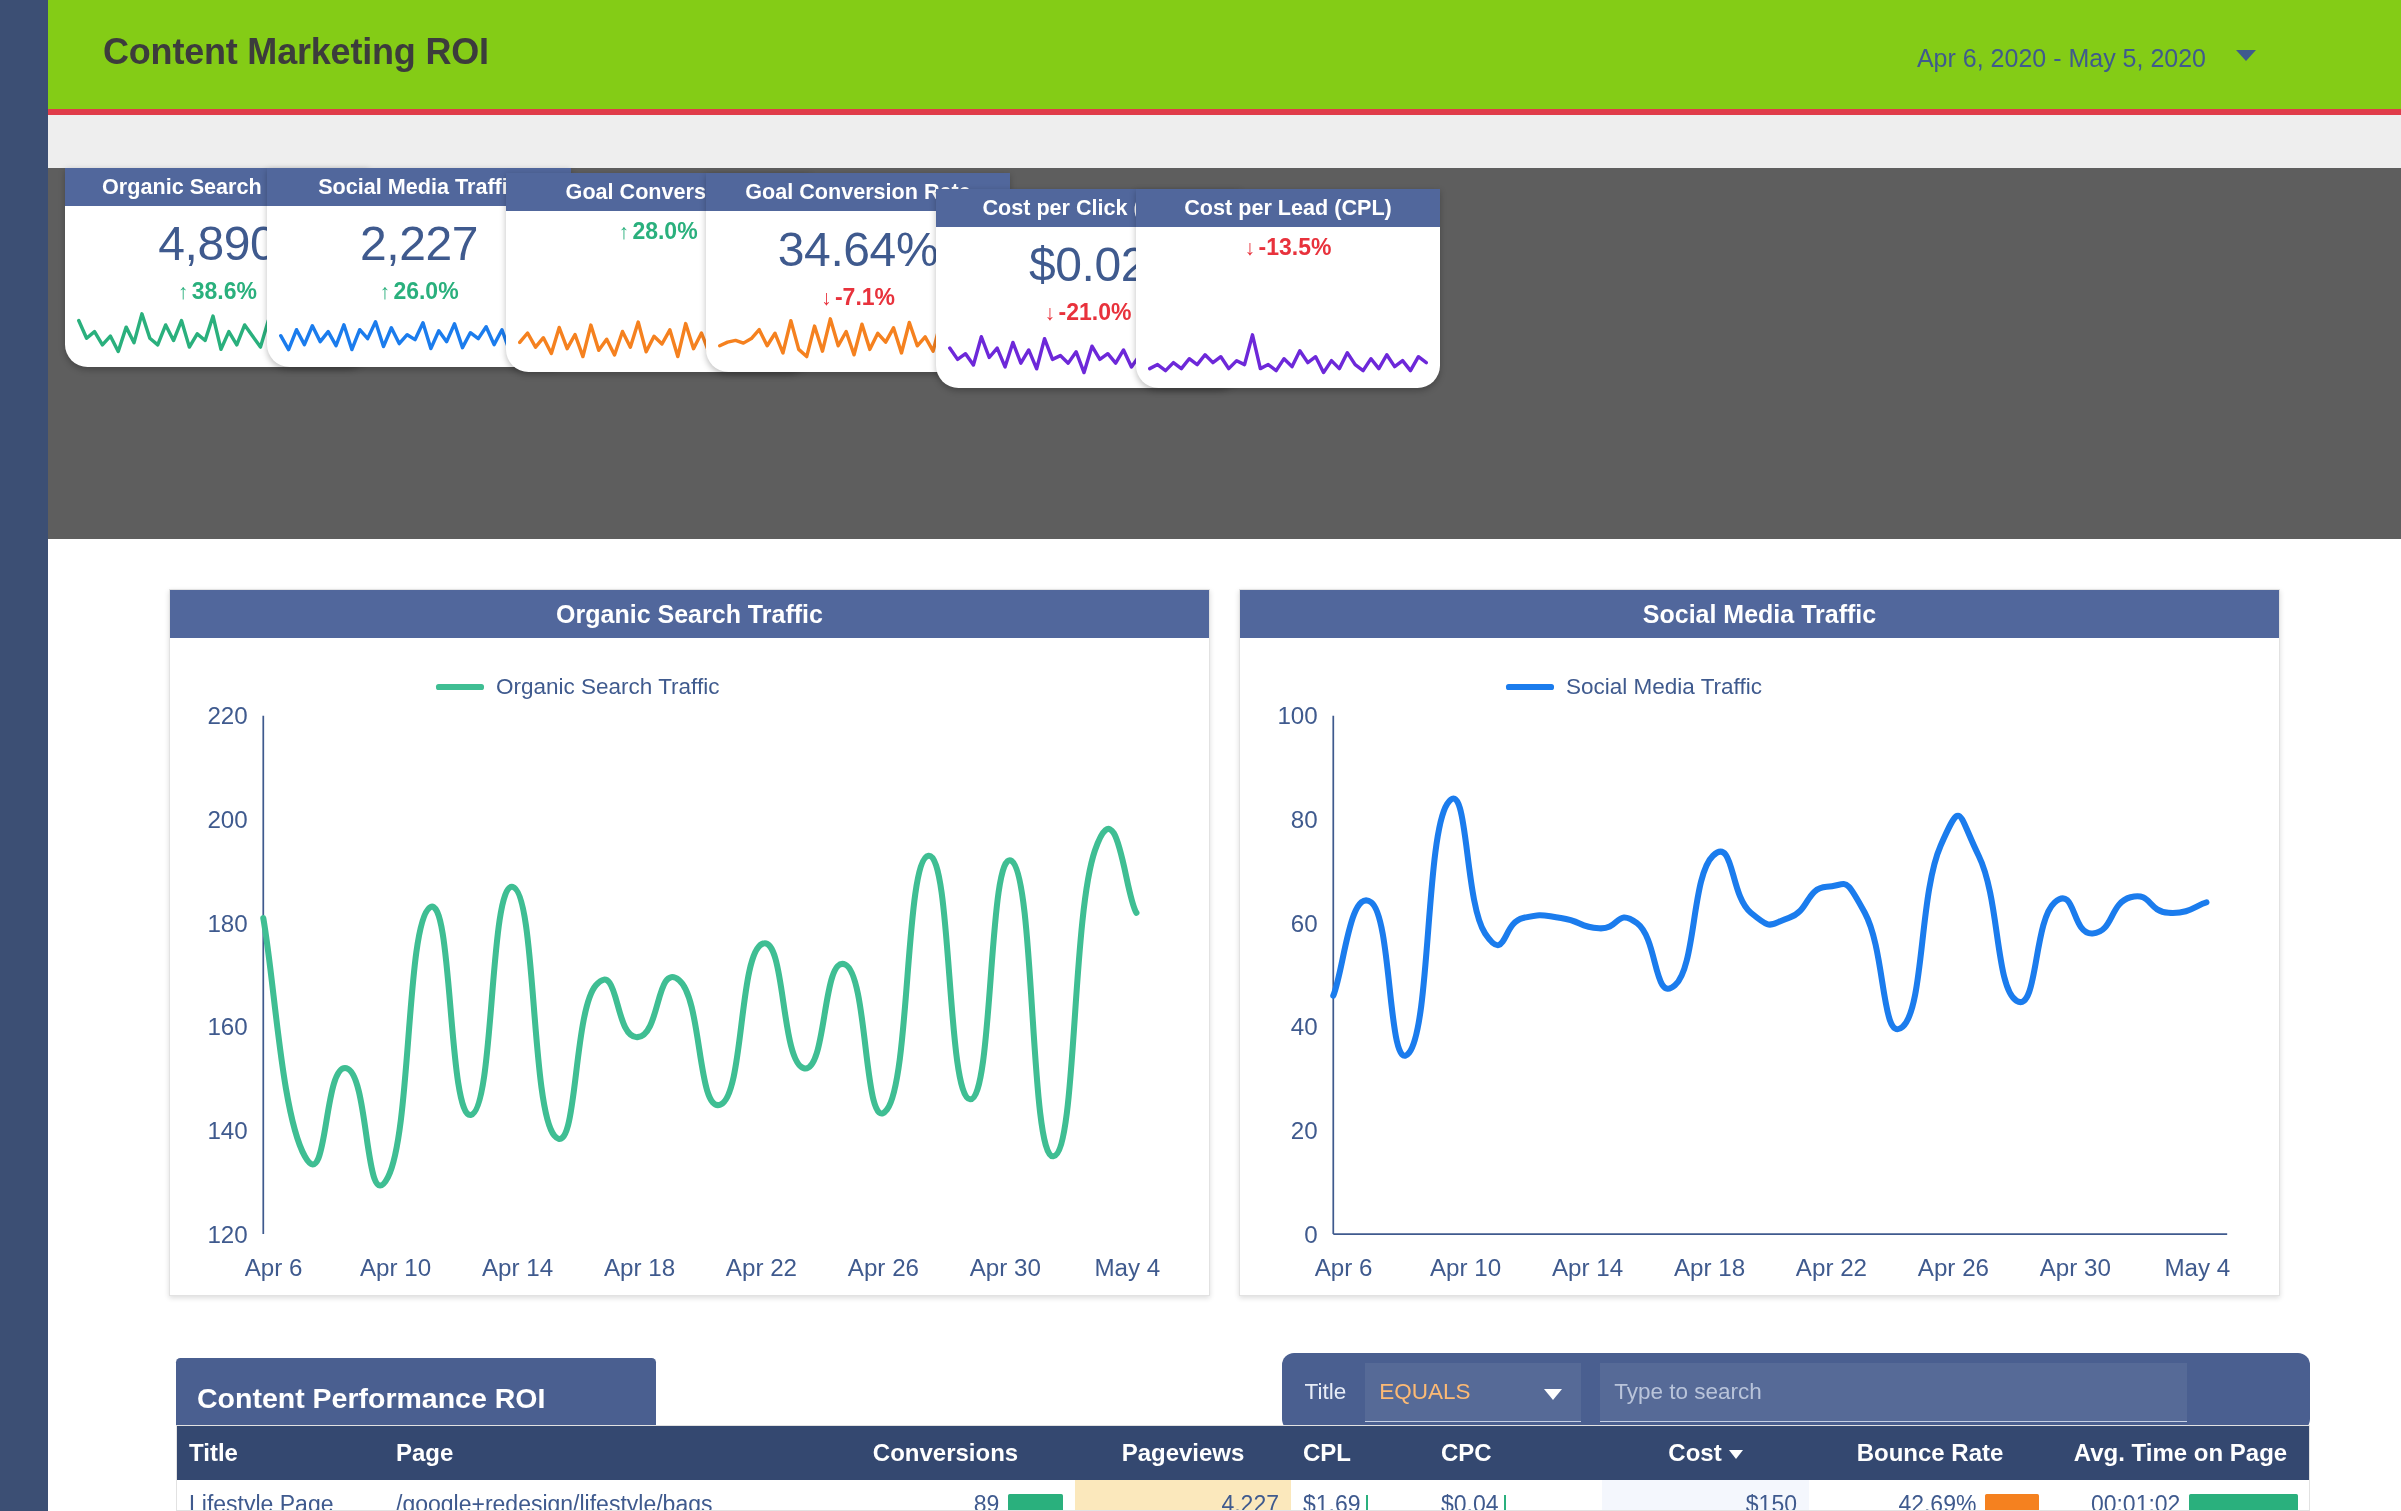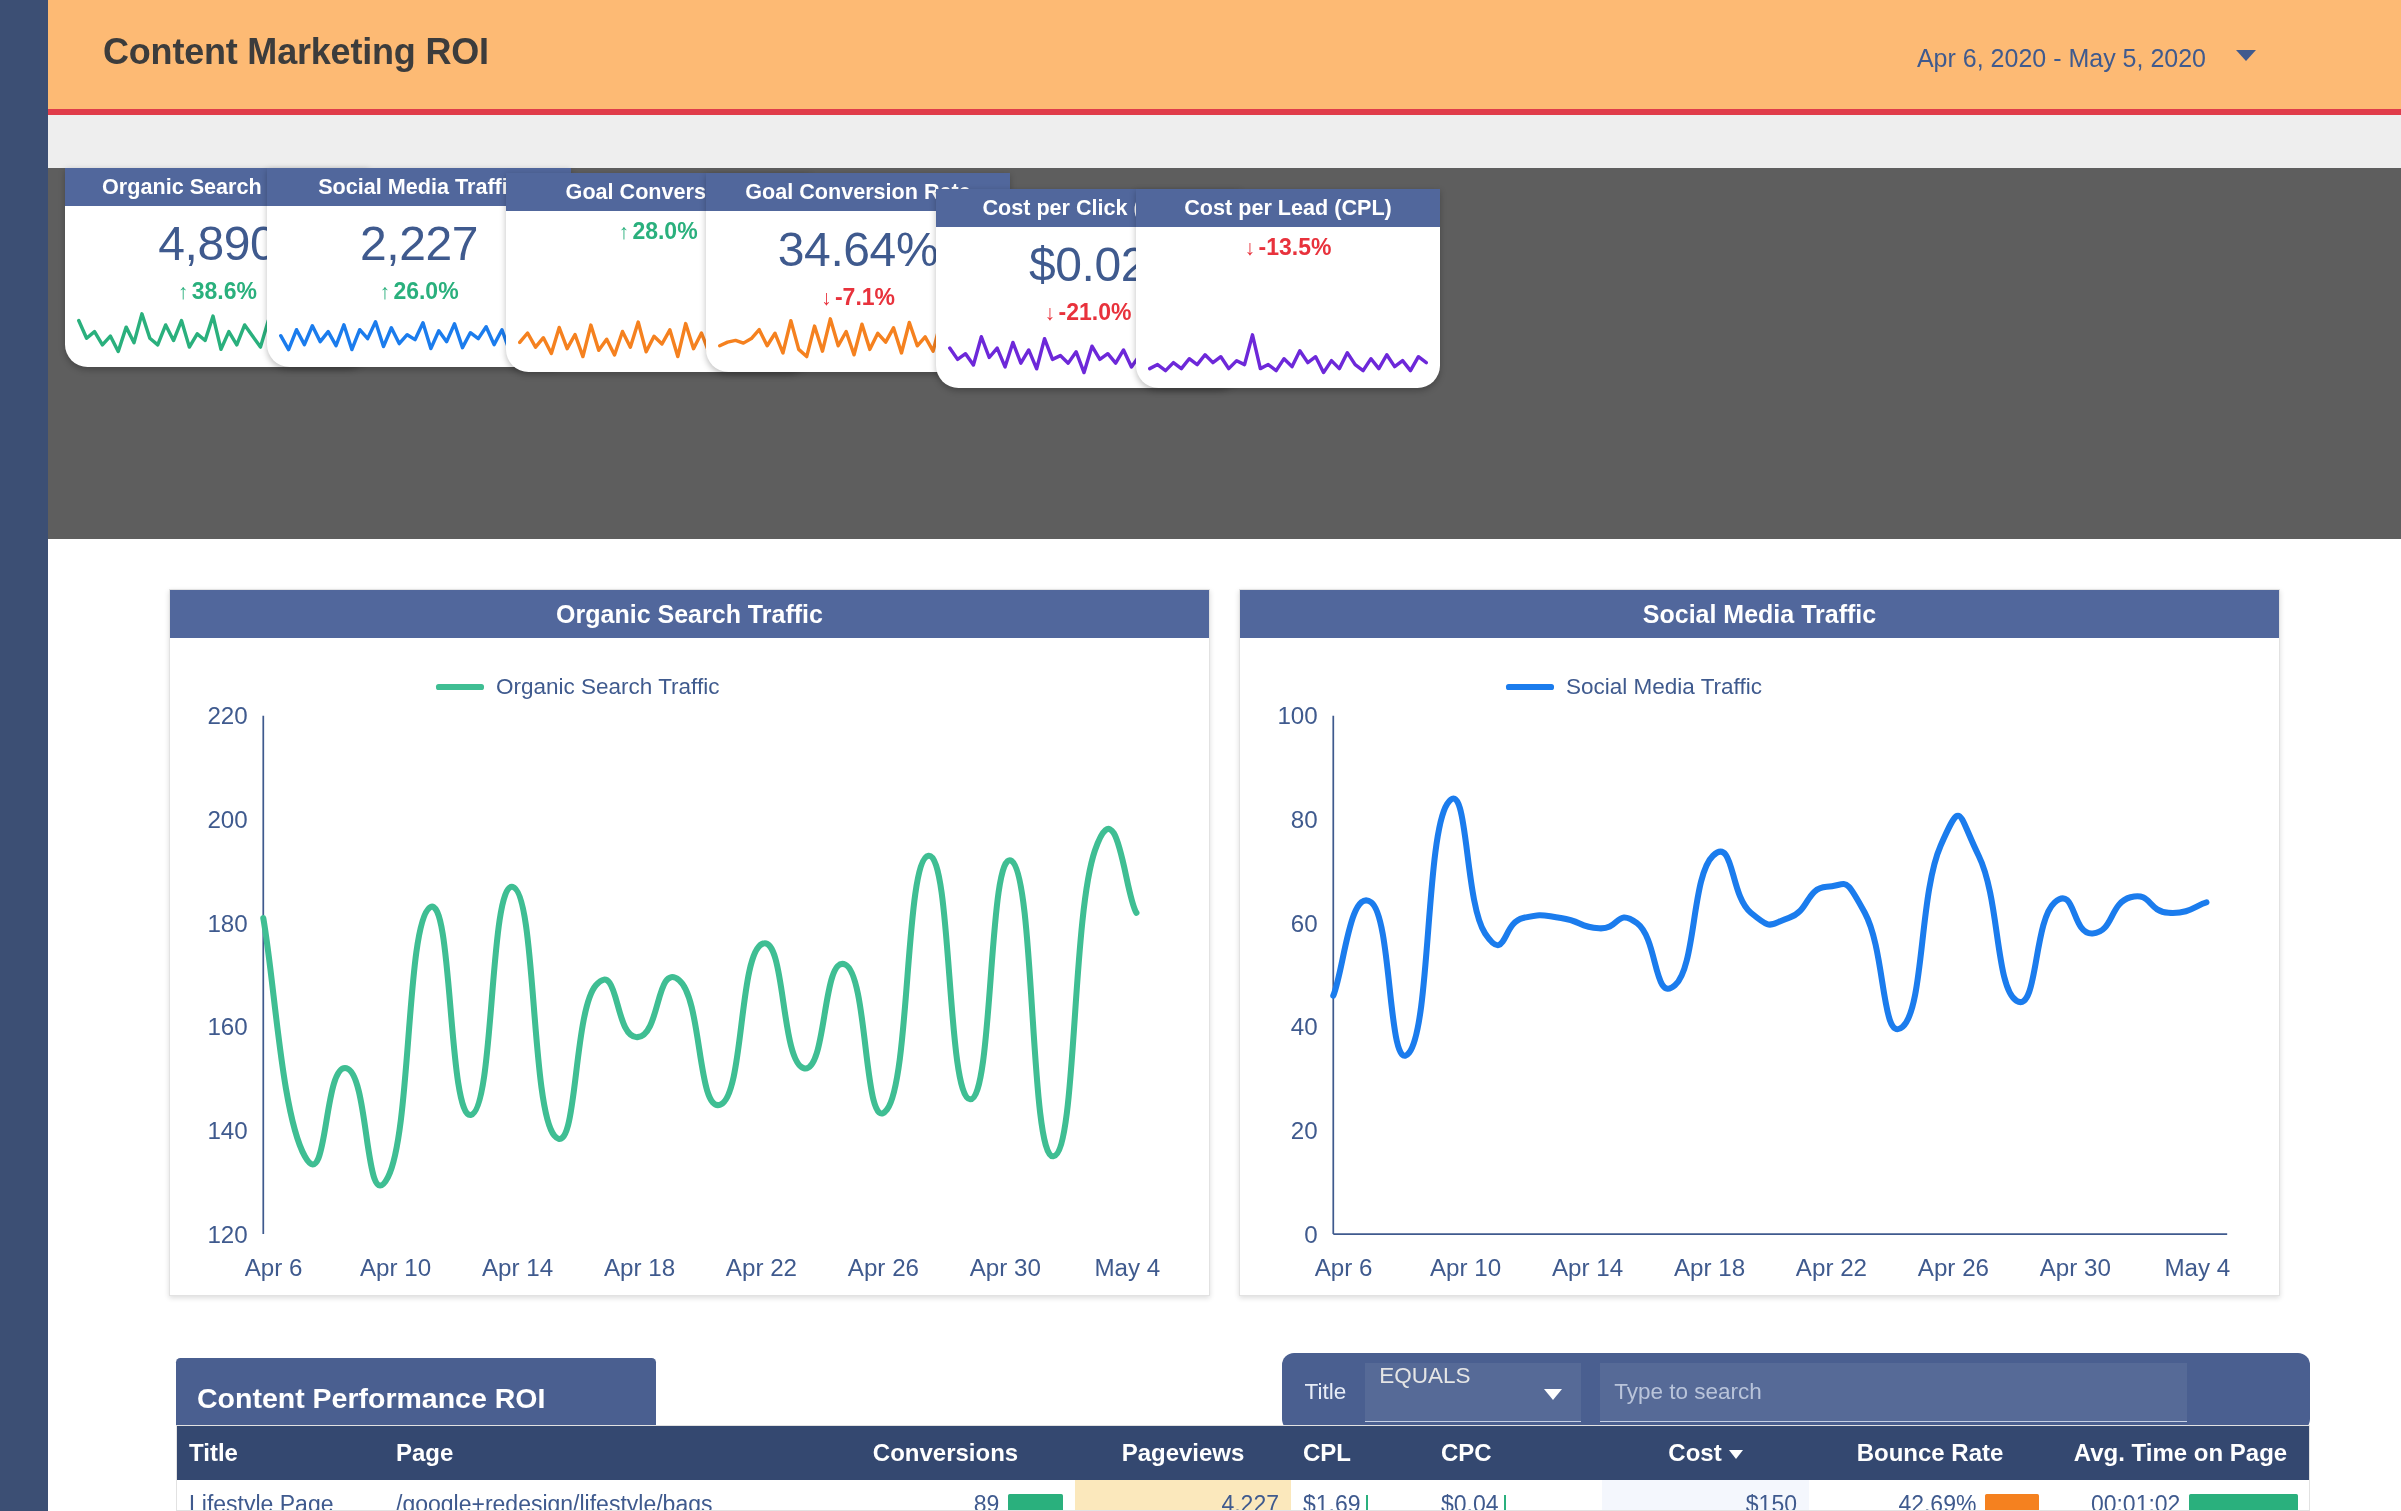--- a/index.html
+++ b/index.html
@@ -19,21 +19,21 @@
   .left-rail {
     position: absolute; left: 0; top: 0;
     width: 48px; height: 1512px;
     background: #3c4f74;
   }
 
   
   .header {
     position: absolute; left: 48px; top: 0;
     width: 2353px; height: 114px;
-    background: #fdba74;
+    background: #84cc16;
   }
   .header-title {
     position: absolute; left: 55px; top: 31px;
     font-size: 36px; font-weight: bold; color: #3c3c3c;
     letter-spacing: -0.2px;
   }
   .date-range {
     position: absolute; right: 195px; top: 44px;
     font-size: 25px; color: #3f5a8e;
     white-space: nowrap;
@@ -132,23 +132,23 @@
     border-radius: 12px;
     display: flex; align-items: center;
     padding: 0 22.5px; gap: 19px;
   }
   .filter-label { color: #e7ecf6; font-size: 22.5px; }
   .filter-select {
     position: relative;
     width: 216px; height: 59px;
     background: rgba(255,255,255,0.07);
     border-bottom: 1.7px solid #c6d0e4;
-    display: flex; 
+    display: flex; align-items: center;
     padding-left: 14px;
-    color: #e5e5e5; font-size: 22.5px;
+    color: #fdba74; font-size: 22.5px;
   }
   .select-caret {
     position: absolute; right: 19px; top: 26px;
     width: 0; height: 0;
     border-left: 9.5px solid transparent;
     border-right: 9.5px solid transparent;
     border-top: 11.2px solid #ffffff;
   }
   .filter-search {
     width: 587px; height: 59px;

